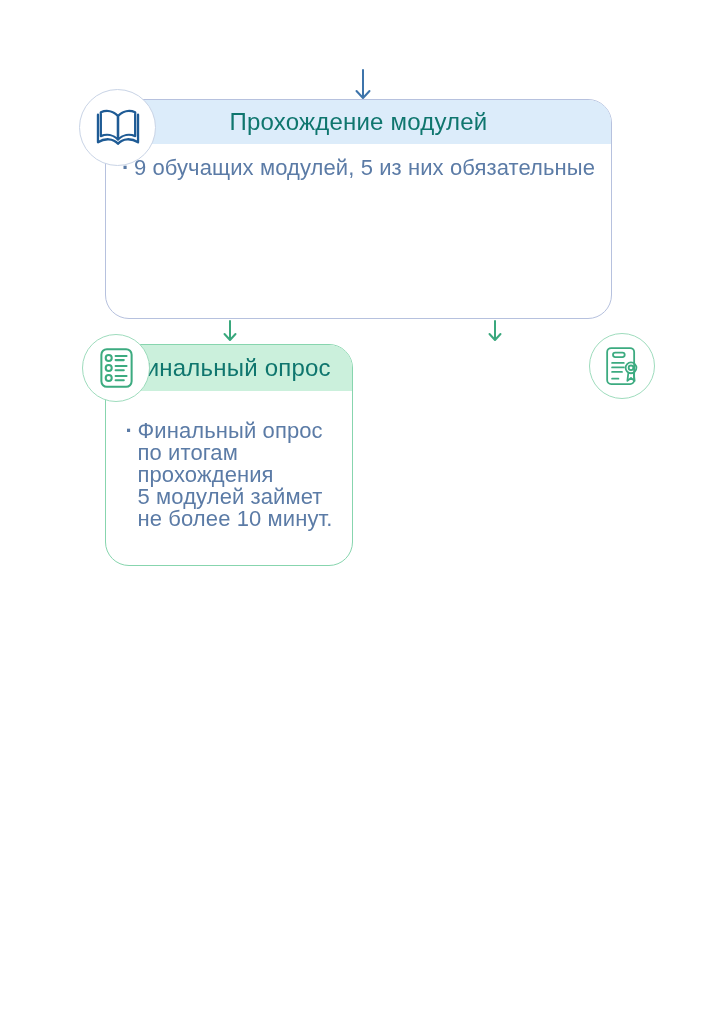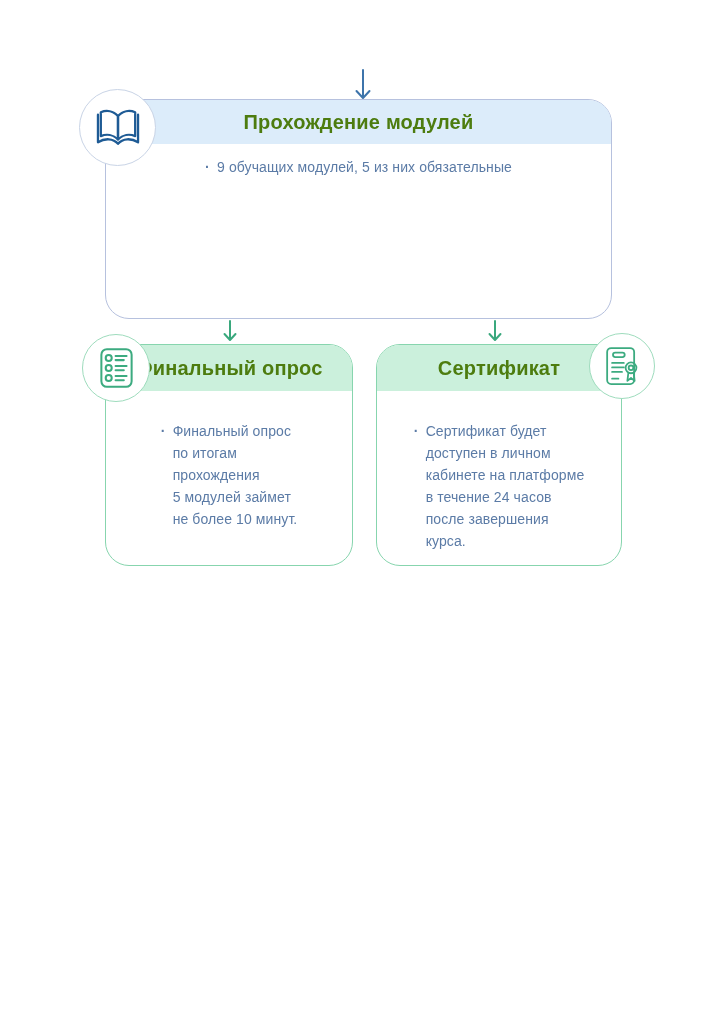--- a/index.html
+++ b/index.html
@@ -45,38 +45,38 @@
     height: 44px;
     border-radius: 22px 22px 0 0;
     display: flex;
     align-items: center;
     justify-content: center;
   }
   .card-top .card-header   { background: #dcecfa; }
   .card-green .card-header { background: #cbf0dc; height: 46px; }
 
   .card-title {
-    color: #4d7c0f;
-    font-size: 20px;
-    font-weight: 700;
+    color: #0f766e;
+    font-size: 24px;
+    font-weight: 400;
     letter-spacing: 0.2px;
     white-space: nowrap;
   }
 
   .card-body {
     width: fit-content;
     margin: 13px auto 0 auto;
   }
   .card-green .card-body { margin-top: 29px; }
 
   .bullet {
     position: relative;
     padding-left: 12px;
     color: #5b7ba6;
-    font-size: 14px;
+    font-size: 22px;
     line-height: 21px;
     letter-spacing: 0.1px;
     white-space: pre-line;
     margin: 0 0 2px 0;
   }
   .card-green .bullet { line-height: 22px; }
   .bullet::before {
     content: "\00B7";
     position: absolute;
     left: 0;
@@ -151,33 +151,20 @@
     </div>
     <div class="card-body">
       <p class="bullet"><span>Финальный опрос
 по итогам
 прохождения
 5 модулей займет
 не более 10 минут.</span></p>
     </div>
   </div>
 
-  <div class="card card-green card-right">
-    <div class="card-header">
-      <span class="card-title">Сертификат</span>
-    </div>
-    <div class="card-body">
-      <p class="bullet"><span>Сертификат будет
-доступен в личном
-кабинете на платформе
-в течение 24 часов
-после завершения
-курса.</span></p>
-    </div>
-  </div>
 
   <div class="icon-circle circle-blue">
     <svg width="48" height="42" viewBox="0 0 50 44" fill="none" stroke="#1e5b95" stroke-width="2.4" stroke-linecap="round" stroke-linejoin="round">
       <path d="M4 8 V37 C11 32.5 20 32.5 25 38.5 C30 32.5 39 32.5 46 37 V8"></path>
       <path d="M7 5.5 C13 3 20 4 25 9.5 V34 C20 29 13 28 7 30.5 Z"></path>
       <path d="M43 5.5 C37 3 30 4 25 9.5 V34 C30 29 37 28 43 30.5 Z"></path>
     </svg>
   </div>
 
   <div class="icon-circle circle-green-left">

